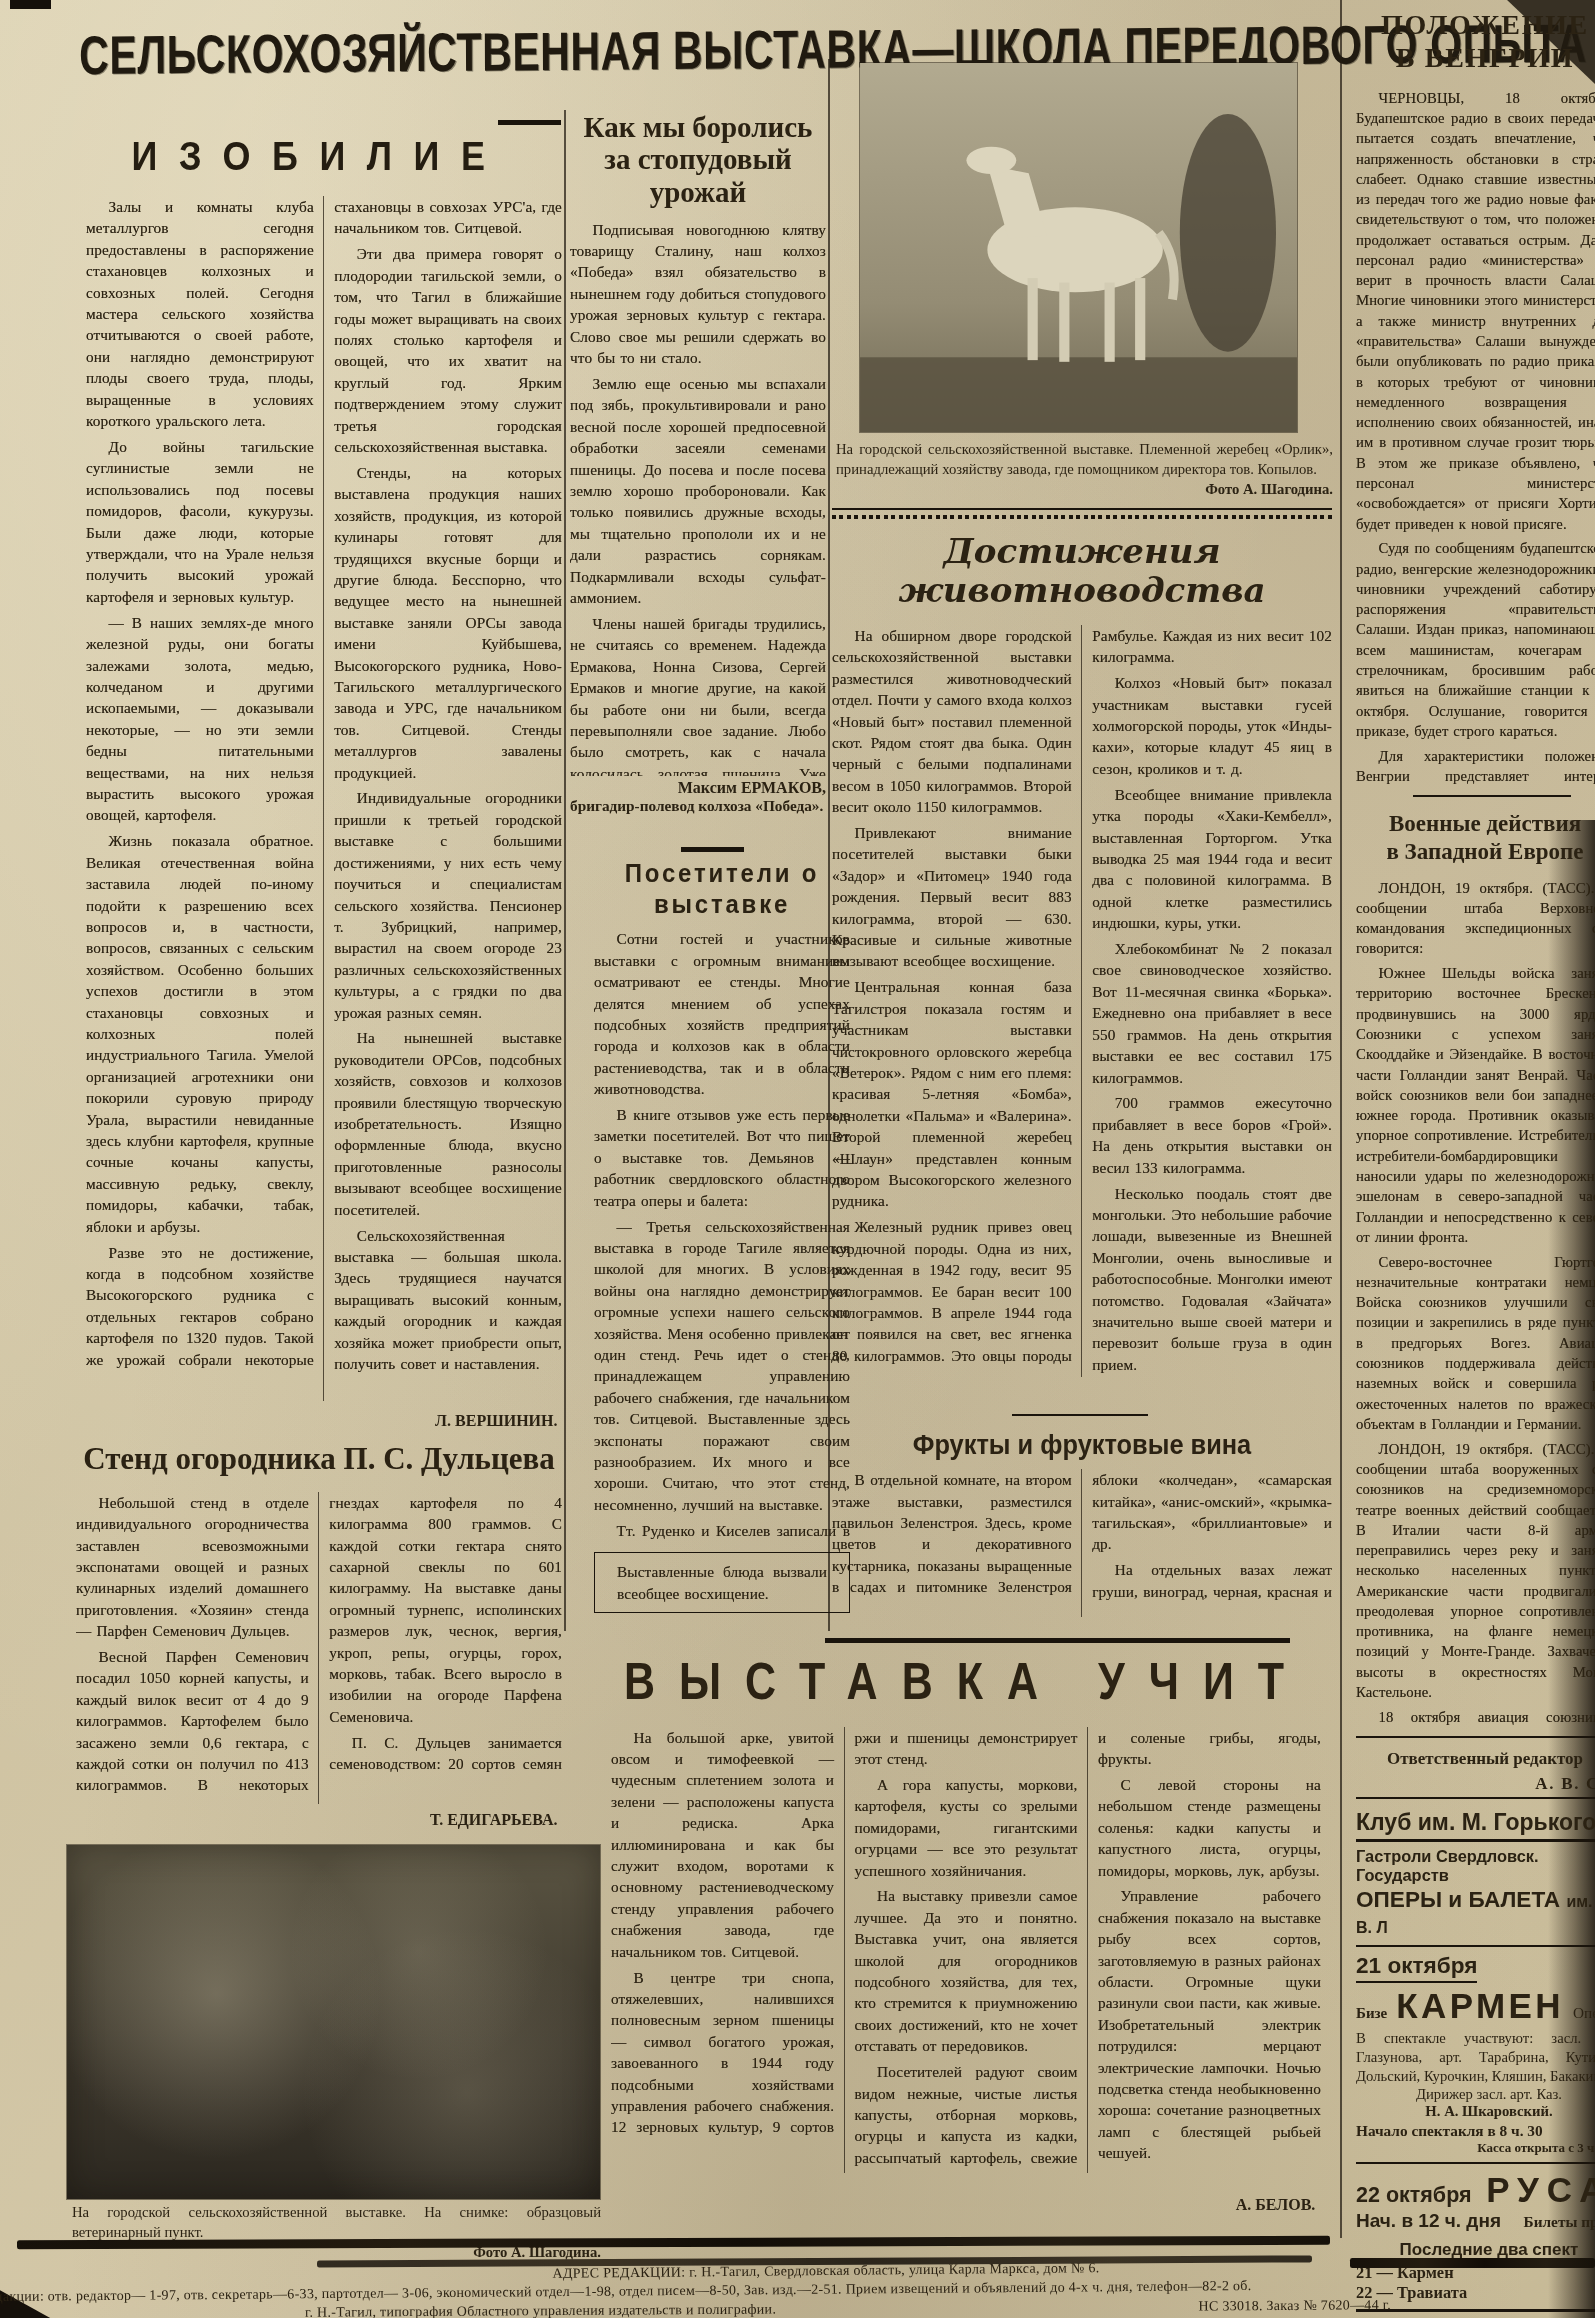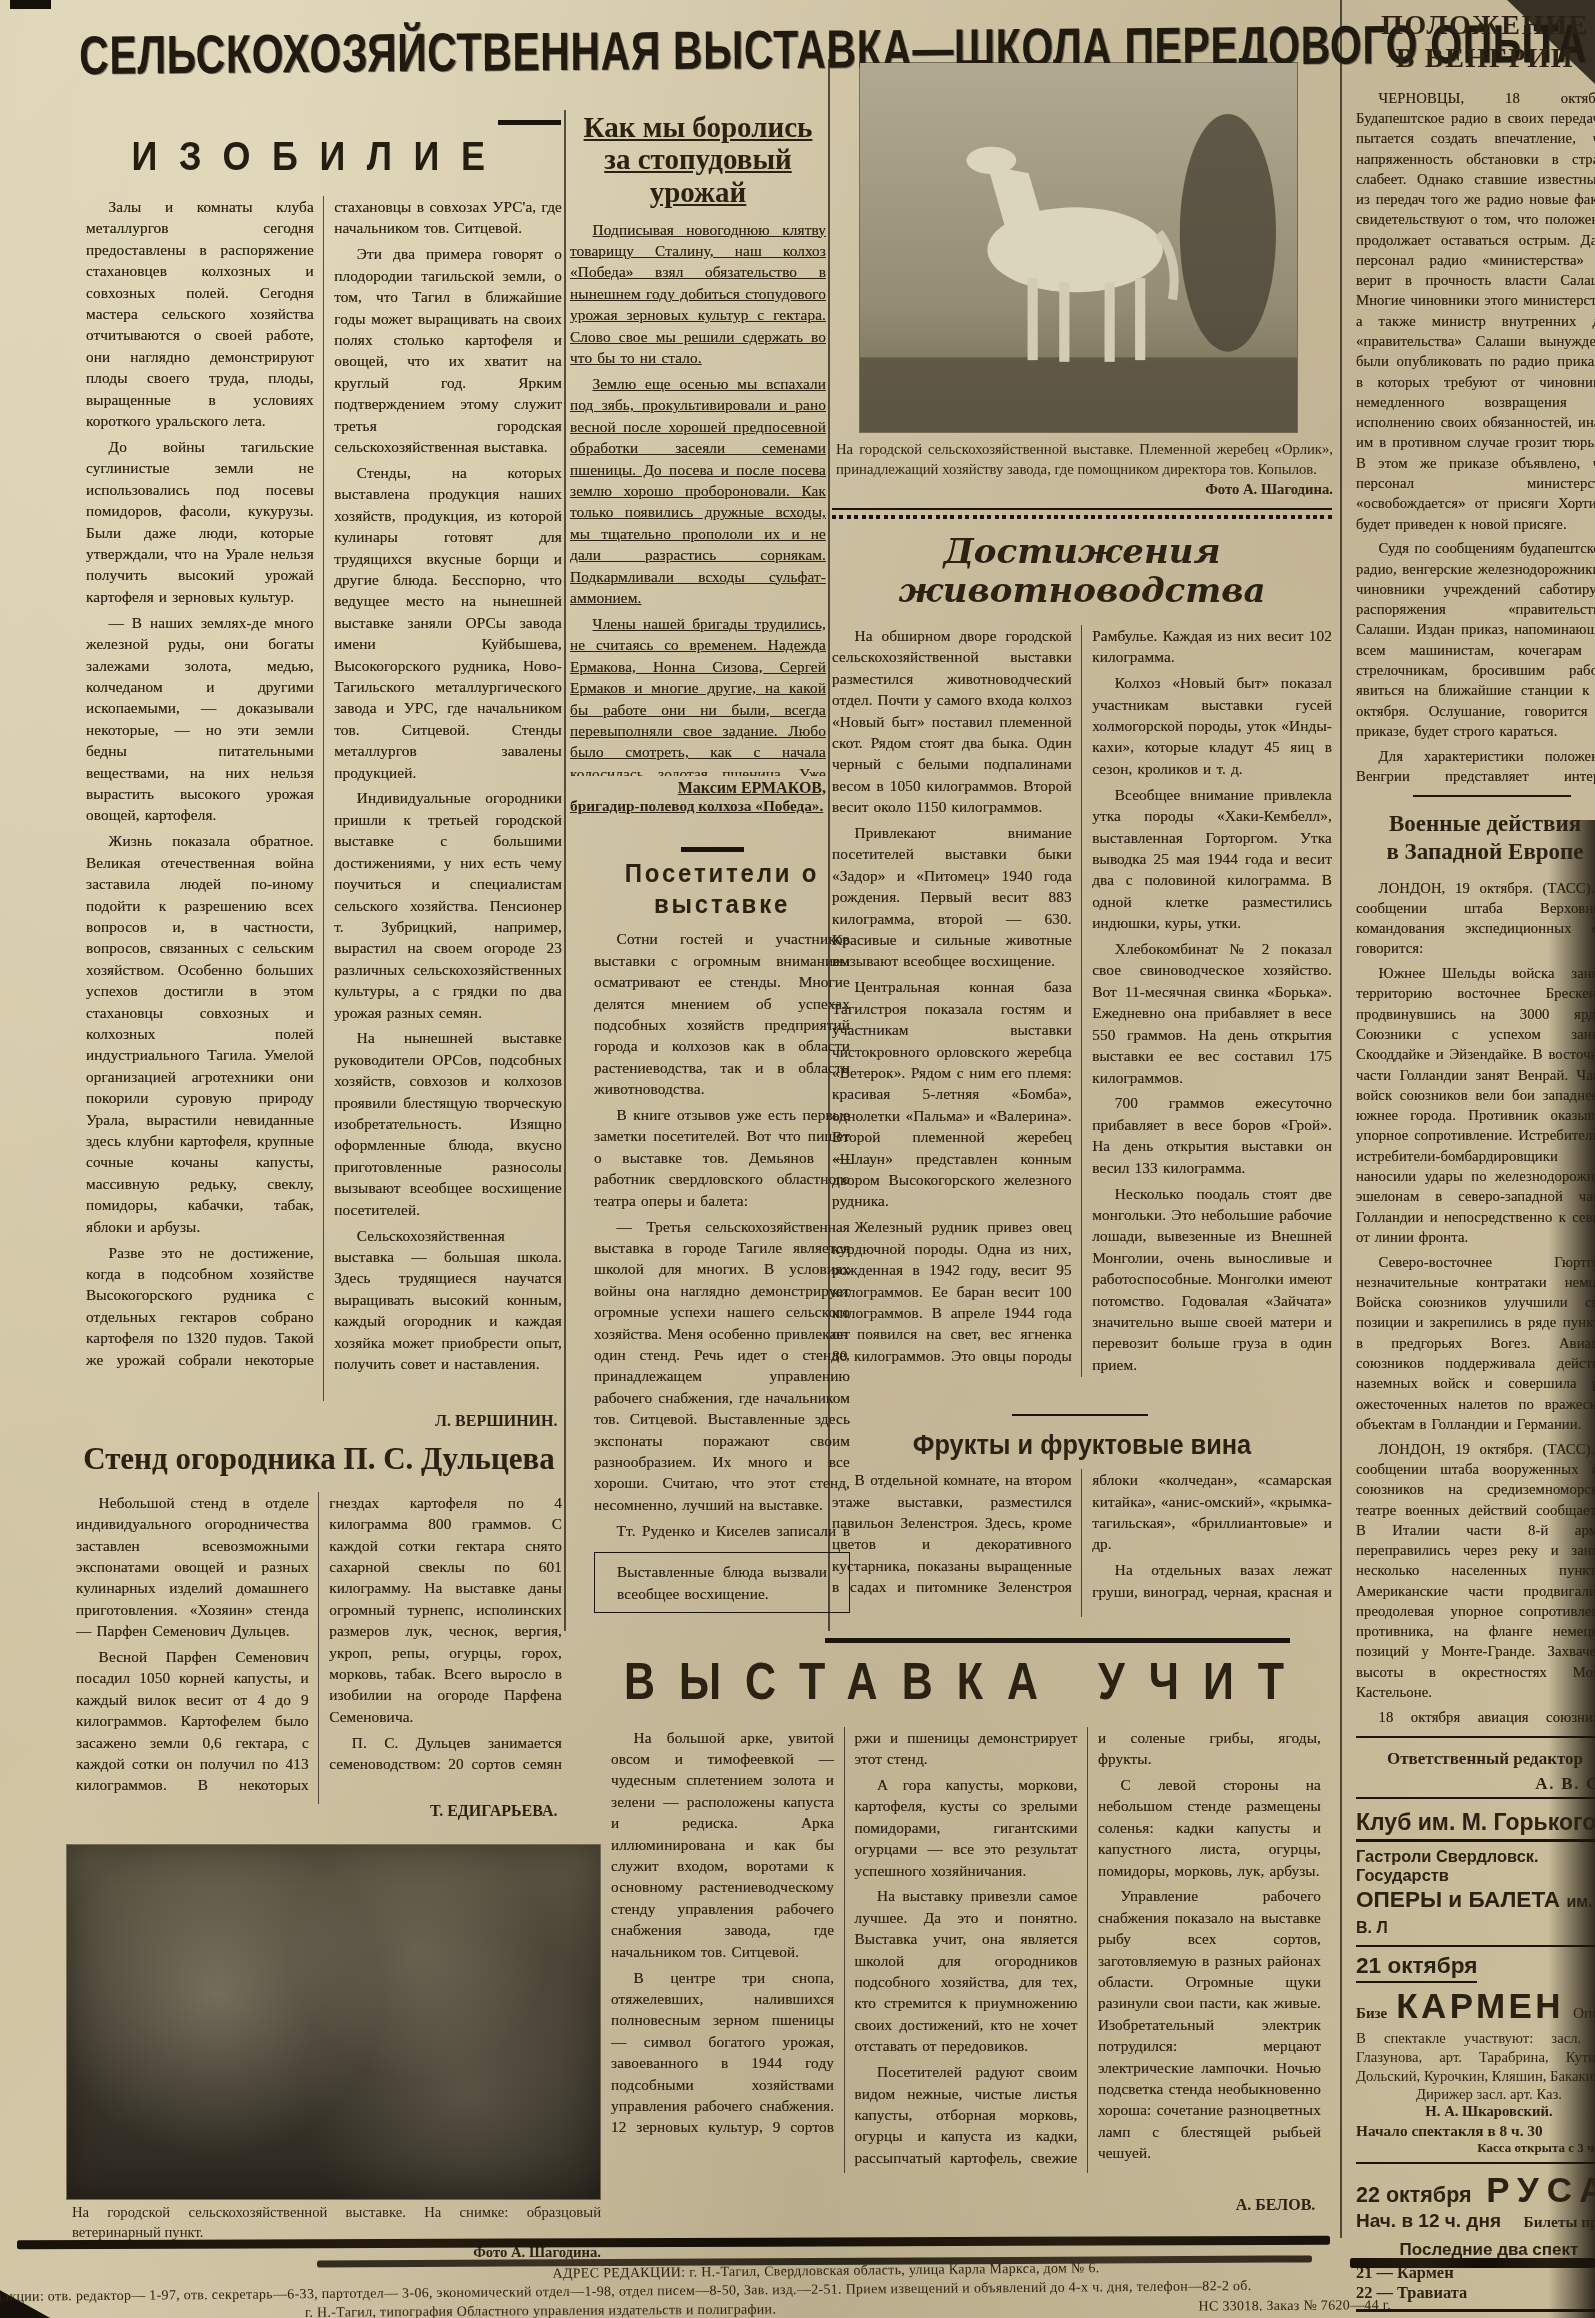--- a/index.html
+++ b/index.html
@@ -87,34 +87,34 @@
     <div class="sig abs" style="right:4.5px;bottom:0;">Л. ВЕРШИНИН.</div>
   </div>
 
   <div class="abs" style="left:76px;top:1441px;width:486px;height:391px;">
     <div class="h-dul">Стенд огородника П. С. Дульцева</div>
     <div class="cols2 body-text" style="height:312px;margin-top:14.7px;">
         <p>Небольшой стенд в отделе индивидуального огородничества заставлен всевозможными экспонатами овощей и разных кулинарных изделий домашнего приготовления. «Хозяин» стенда — Парфен Семенович Дульцев.</p>
         <p>Весной Парфен Семенович посадил 1050 корней капусты, и каждый вилок весит от 4 до 9 килограммов. Картофелем было засажено земли 0,6 гектара, с каждой сотки он получил по 413 килограммов. В некоторых гнездах картофеля по 4 килограмма 800 граммов. С каждой сотки гектара снято сахарной свеклы по 601 килограмму. На выставке даны огромный турнепс, исполинских размеров лук, чеснок, вергия, укроп, репы, огурцы, горох, морковь, табак. Всего выросло в изобилии на огороде Парфена Семеновича.</p>
         <p>П. С. Дульцев занимается семеноводством: 20 сортов семян овощей он представил на выставку.</p>
       </div>
-    <div class="sig abs" style="right:4.5px;bottom:12px;">Т. ЕДИГАРЬЕВА.</div>
+    <div class="sig abs" style="right:4.5px;bottom:3px;">Т. ЕДИГАРЬЕВА.</div>
   </div>
 
   <div class="abs photo" style="left:67px;top:1845px;width:533px;height:354px;background:
       radial-gradient(circle at 28% 42%, rgba(222,212,182,.30), transparent 38%),
       radial-gradient(circle at 66% 30%, rgba(222,212,182,.18), transparent 30%),
       radial-gradient(circle at 75% 70%, rgba(200,190,160,.22), transparent 35%),
       linear-gradient(#5a5442,#39342a 70%,#2c2820);"></div>
   <div class="abs caption" style="left:72px;top:2203px;width:529px;">
     <span>На городской сельскохозяйственной выставке. На снимке: образцовый ветеринарный пункт.</span>
     <span class="credit">Фото А. Шагодина.</span>
   </div>
 
-  <div class="abs" style="left:570px;top:111px;width:256px;height:732px;overflow:hidden;text-decoration:underline;">
+  <div class="abs" style="left:570px;top:111px;width:256px;height:732px;overflow:hidden;">
     <div class="h-serif-big">
       <div>Как мы боролись</div>
       <div>за стопудовый урожай</div>
     </div>
     <div class="body-text" style="margin-top:10.2px;max-height:557px;overflow:hidden;">
         <p>Подписывая новогоднюю клятву товарищу Сталину, наш колхоз «Победа» взял обязательство в нынешнем году добиться стопудового урожая зерновых культур с гектара. Слово свое мы решили сдержать во что бы то ни стало.</p>
         <p>Землю еще осенью мы вспахали под зябь, прокультивировали и рано весной после хорошей предпосевной обработки засеяли семенами пшеницы. До посева и после посева землю хорошо пробороновали. Как только появились дружные всходы, мы тщательно пропололи их и не дали разрастись сорнякам. Подкармливали всходы сульфат-аммонием.</p>
         <p>Члены нашей бригады трудились, не считаясь со временем. Надежда Ермакова, Нонна Сизова, Сергей Ермаков и многие другие, на какой бы работе они ни были, всегда перевыполняли свое задание. Любо было смотреть, как с начала колосилась золотая пшеница. Уже тогда можно было определить, что урожай будет отменный. Крупные, тяжеловесные зерна так и клонили колосья к земле.</p>
       </div>
     <div class="sig" style="margin-top:3.4px;">Максим ЕРМАКОВ,</div>

